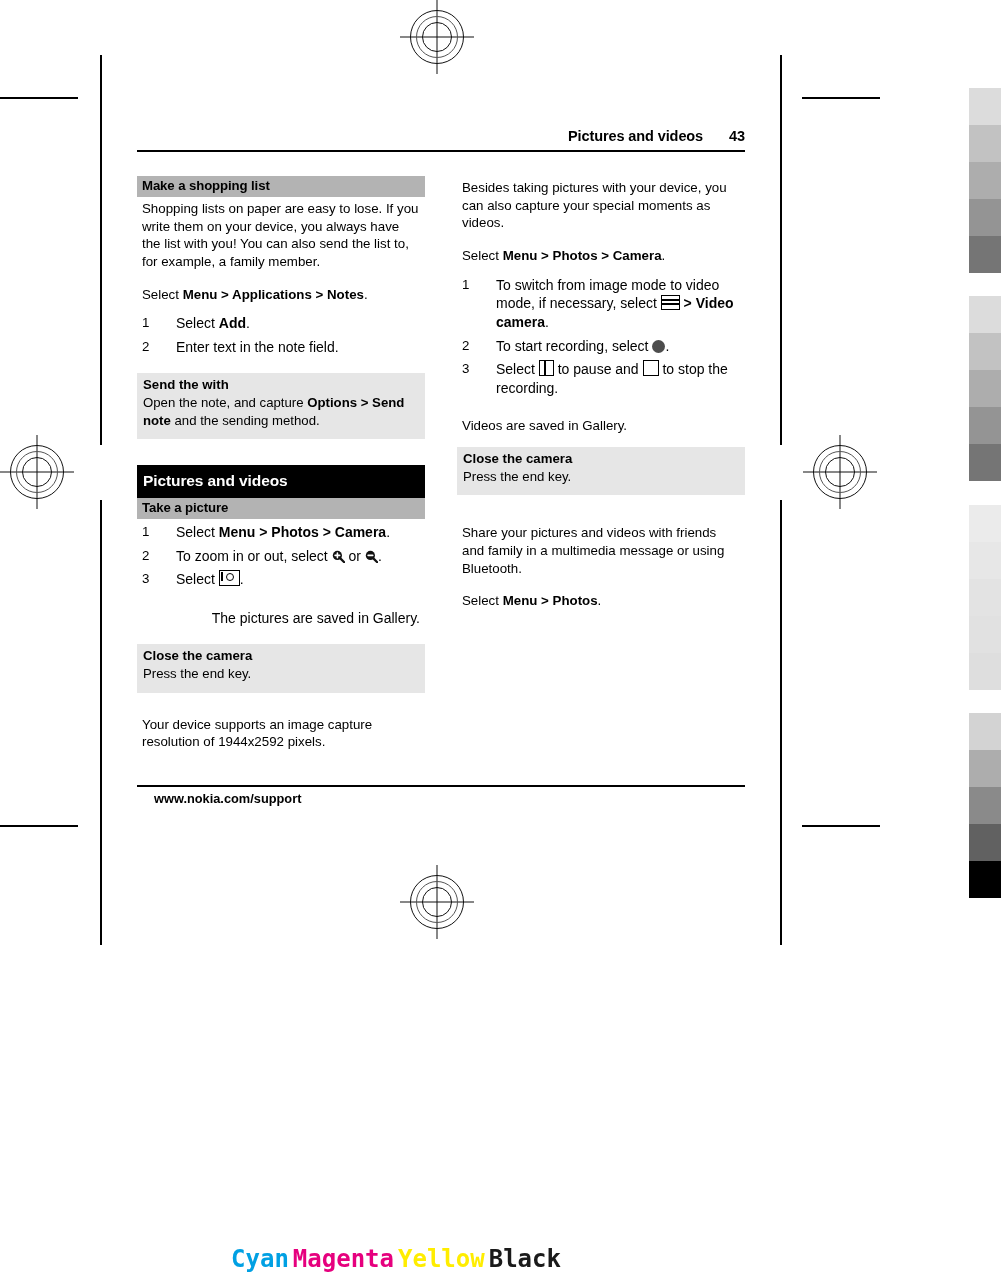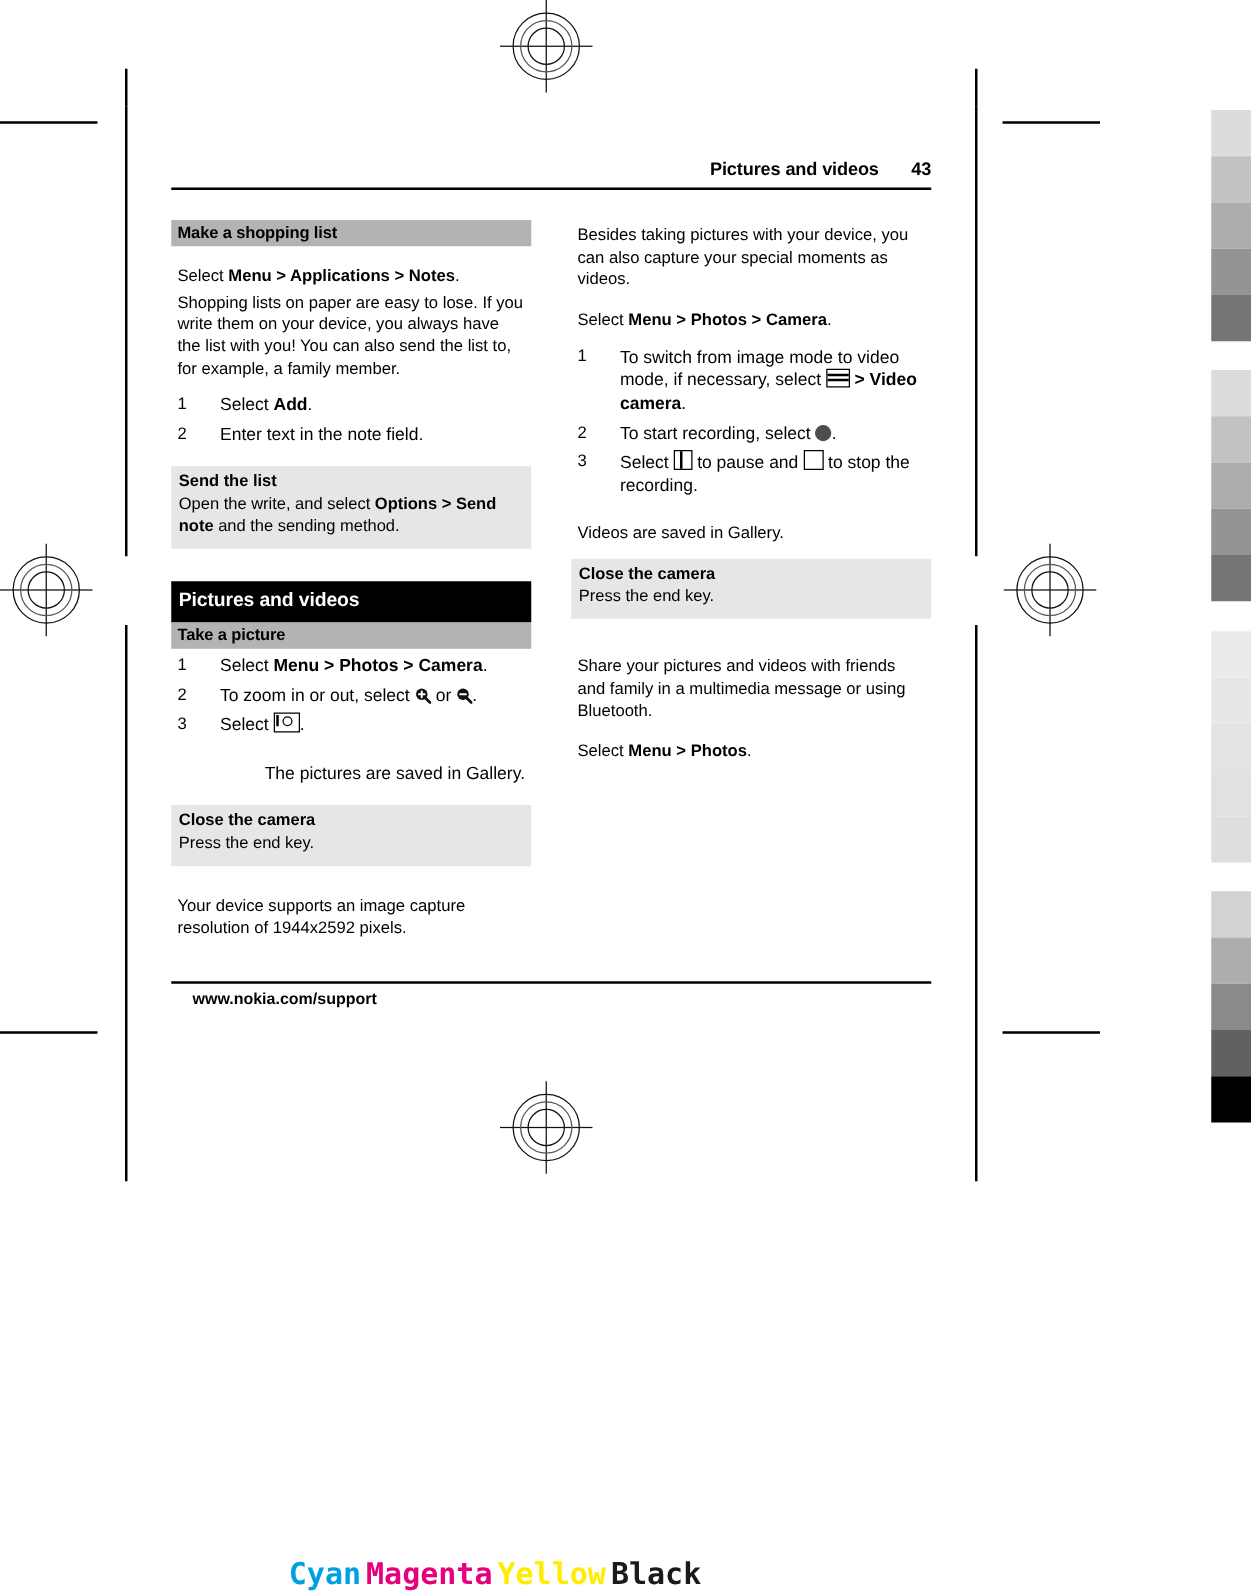--- a/index.html
+++ b/index.html
@@ -355,34 +355,34 @@
   <div class="page-header">
     <span>Pictures and videos</span><span class="ph-num">43</span>
   </div>
   <div class="header-rule"></div>
 
   <div class="columns">
 
     <div class="col">
 
       <div class="h-gray">Make a shopping list</div>
+      <p class="body">Shopping lists on paper are easy to lose. If you write them on your device, you always have the list with you! You can also send the list to, for example, a family member.</p>
+
       <p class="body gap"><span>Select </span><span class="bold">Menu</span><span class="bold"> &gt; </span><span class="bold">Applications</span><span class="bold"> &gt; </span><span class="bold">Notes</span><span>.</span></p>
-
-      <p class="body">Shopping lists on paper are easy to lose. If you write them on your device, you always have the list with you! You can also send the list to, for example, a family member.</p>
 
       <ol class="steps">
         <li><span>Select </span><span class="bold">Add</span><span>.</span></li>
         <li><span>Enter text in the note field.</span></li>
       </ol>
 
       <div class="spacer-12"></div>
 
       <div class="box-light">
-        <div class="bl-title">Send the list</div>
-        <div class="bl-body"><span>Open the write, and select </span><span class="bold">Options</span><span class="bold"> &gt; </span><span class="bold">Send note</span><span> and the sending method.</span></div>
+        <div class="bl-title">Send the with</div>
+        <div class="bl-body"><span>Open the note, and capture </span><span class="bold">Options</span><span class="bold"> &gt; </span><span class="bold">Send note</span><span> and the sending method.</span></div>
       </div>
 
       <div class="spacer-26"></div>
 
       <div class="h-black">Pictures and videos</div>
       <div class="h-gray">Take a picture</div>
 
       <ol class="steps nogap">
         <li><span>Select </span><span class="bold">Menu</span><span class="bold"> &gt; </span><span class="bold">Photos</span><span class="bold"> &gt; </span><span class="bold">Camera</span><span>.</span></li>
 

